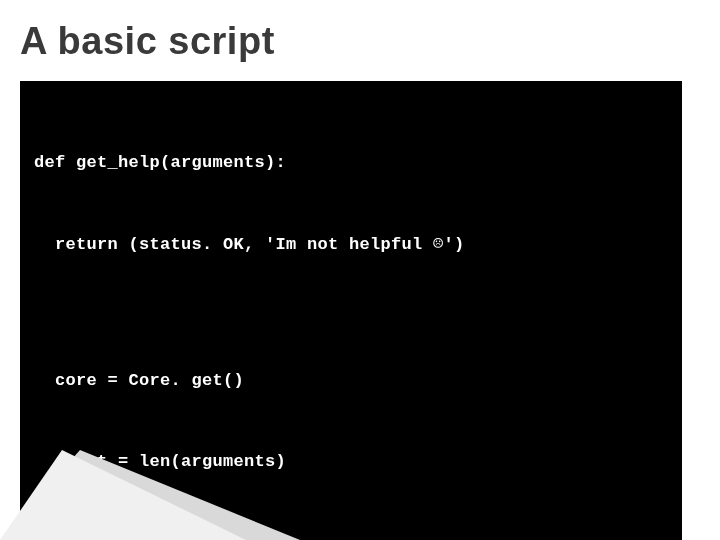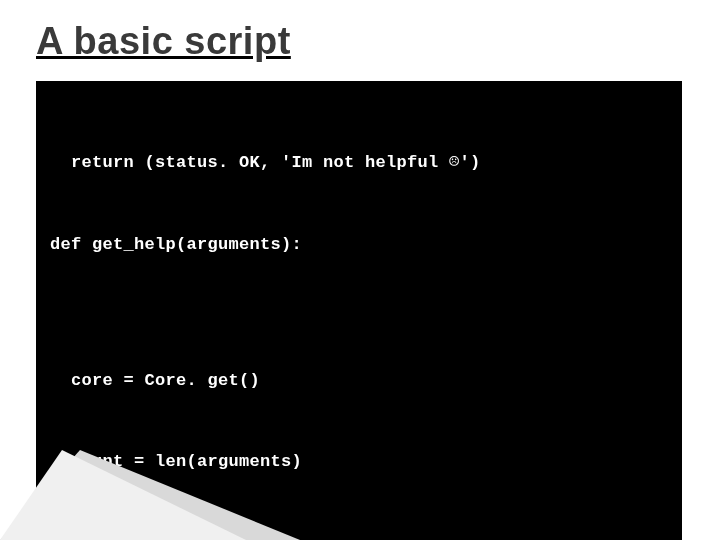--- a/index.html
+++ b/index.html
@@ -7,23 +7,22 @@
     width: 720px;
     height: 540px;
     background: #ffffff;
     font-family: Georgia, 'Times New Roman', serif;
     overflow: hidden;
     position: relative;
   }
   .slide {
     width: 100%;
     height: 100%;
-    padding: 20px 38px 0 36px;
+    padding: 20px 38px 0 20px;
     position: relative;
-    text-decoration: underline;
   }
   .title {
     font-size: 38px;
     font-weight: bold;
     color: #3a3a3a;
     letter-spacing: 0.5px;
     margin-bottom: 18px;
     font-family: "Trebuchet MS", "Lucida Grande", Verdana, sans-serif;
   }
   .code-block {
@@ -44,22 +43,22 @@
     bottom: 0;
     pointer-events: none;
   }
 </style>
 </head>
 <body>
 
 <div class="slide">
   <h1 class="title">A basic script</h1>
   <div class="code-block">
+    <span class="line">def get_help(arguments):</span>
     <span class="line">  return (status. OK, 'Im not helpful ☹')</span>
-    <span class="line">def get_help(arguments):</span>
     <span class="line"></span>
     <span class="line">  core = Core. get()</span>
     <span class="line">  count = len(arguments)</span>
     <span class="line"></span>
     
     
     <span class="line"></span>
     
   </div>
 

